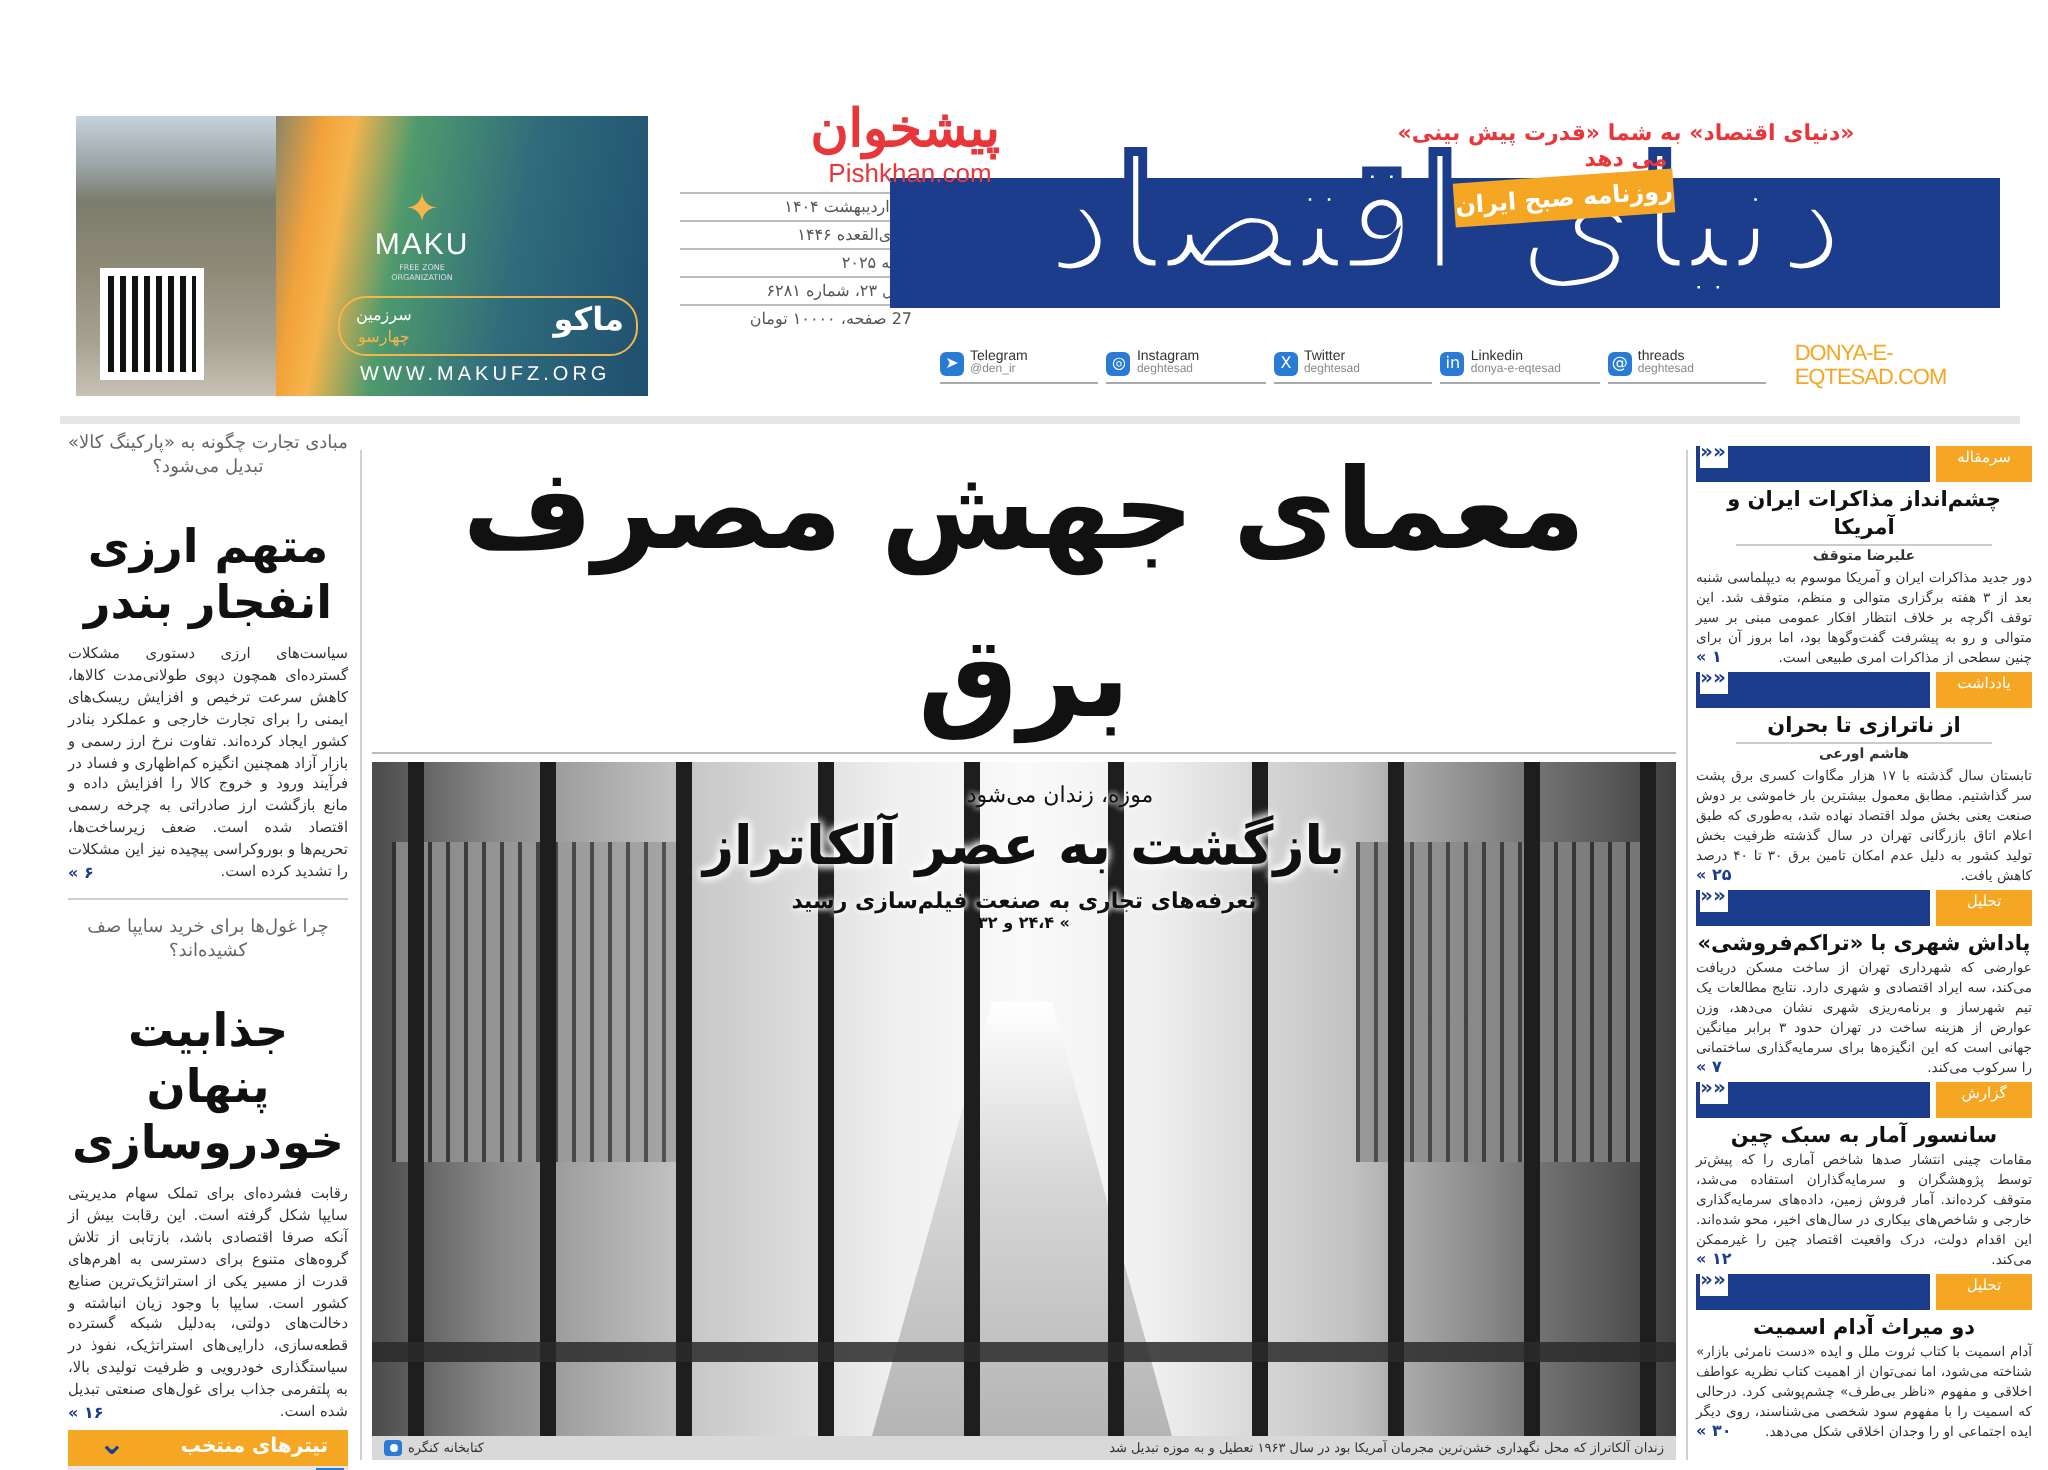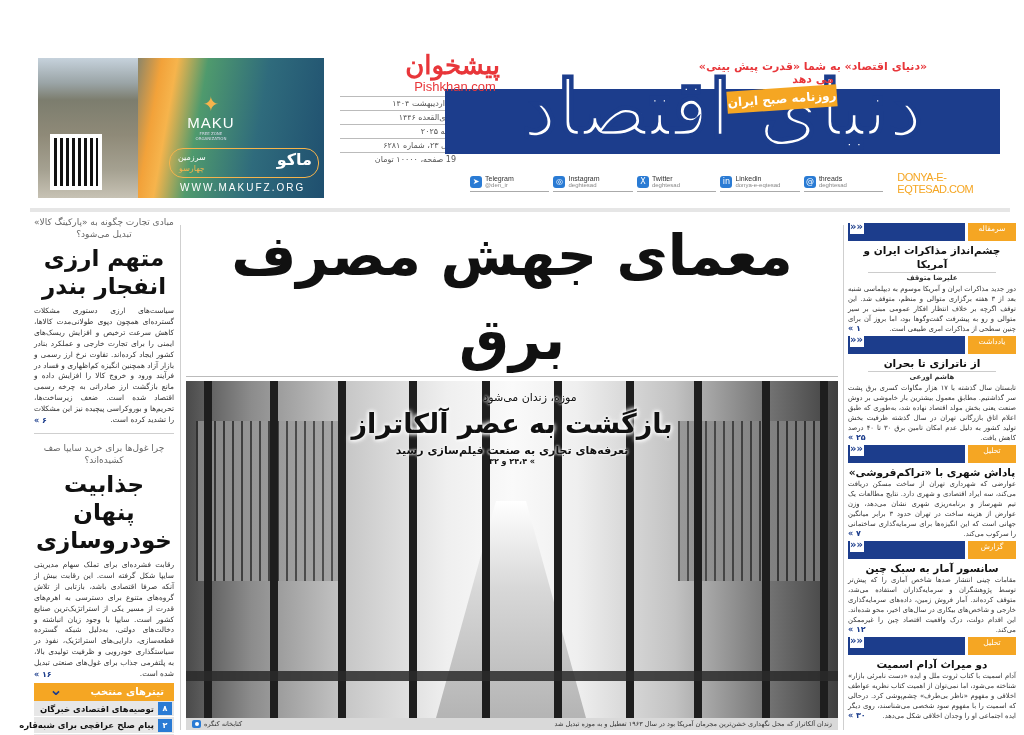--- a/index.html
+++ b/index.html
@@ -47,21 +47,21 @@
   .social-txt { font-family: "Liberation Sans", sans-serif; line-height: 7px; }
   .social-name { font-size: 7px; color: #333; }
   .social-handle { font-size: 6px; color: #888; }
   .site-url { margin-left: 10px; font-family: "Liberation Sans", sans-serif; font-size: 11px; font-weight: normal; color: #f5a623; letter-spacing: -0.5px; }
 
   .hr-top { position: absolute; left: 30px; top: 208px; width: 980px; height: 4px; background: #e6e6e6; }
 
   
   .left-col { position: absolute; left: 34px; top: 216px; width: 140px; direction: rtl; text-align: right; }
   .kicker { font-size: 9px; color: #666; text-align: center; line-height: 12px; }
-  .big-head { font-family: "DejaVu Sans", sans-serif; font-weight: bold; font-size: 23px; color: #111; text-align: center; line-height: 28px; margin: 4px 0 6px; }
+  .big-head { font-family: "DejaVu Sans", sans-serif; font-weight: bold; font-size: 23px; color: #111; text-align: center; line-height: 28px; margin: 20px 0 6px; }
   .body-txt { font-size: 7.4px; line-height: 10.9px; color: #333; text-align: justify; }
   .ref { color: #1c3d8c; font-weight: bold; font-size: 8px; direction: rtl; }
   .ref-left { text-align: left; margin-top: -10px; }
   .sep { height: 1px; background: #cfcfcf; margin: 8px 0; }
   .picks { margin-top: 4px; background: #e7e7e7; }
   .picks-head { height: 18px; background: #f5a623; position: relative; color: #fff; font-size: 10px; font-weight: bold; line-height: 18px; padding-right: 10px; }
   .picks-chev { position: absolute; left: 8px; top: 0; width: 28px; height: 18px; color: #1c3d8c; font-size: 16px; text-align: center; line-height: 14px; }
   .pick { display: flex; align-items: center; height: 16.5px; border-bottom: 1px solid #fff; padding-right: 2px; }
   .pick-num { width: 14px; height: 13px; background: #2a7bd4; color: #fff; font-size: 8px; font-weight: bold; text-align: center; line-height: 13px; margin-left: 4px; flex-shrink: 0; }
   .pick-label { font-size: 8.5px; font-weight: bold; color: #111; white-space: nowrap; }
@@ -135,21 +135,21 @@
       </div>
     </div>
     <div class="ad-url">WWW.MAKUFZ.ORG</div>
   </div>
 
   <div class="mast-info">
     <div>۱۶ اردیبهشت ۱۴۰۴</div>
     <div>۸ ذی‌القعده ۱۴۴۶</div>
     <div>۶ مه ۲۰۲۵</div>
     <div>سال ۲۳، شماره ۶۲۸۱</div>
-    <div>19 صفحه، ۱۰۰۰۰ تومان</div>
+    <div>27 صفحه، ۱۰۰۰۰ تومان</div>
   </div>
 
   <div class="logo-band"></div>
   <div class="logo-title">دنیای اقتصاد</div>
   <div class="logo-slogan">«دنیای اقتصاد» به شما «قدرت پیش بینی» می دهد</div>
   <div class="logo-badge">روزنامه صبح ایران</div>
 
   <div class="pishkhan">
     <div class="pishkhan-fa">پیشخوان</div>
     <div class="pishkhan-en">Pishkhan.com</div>

